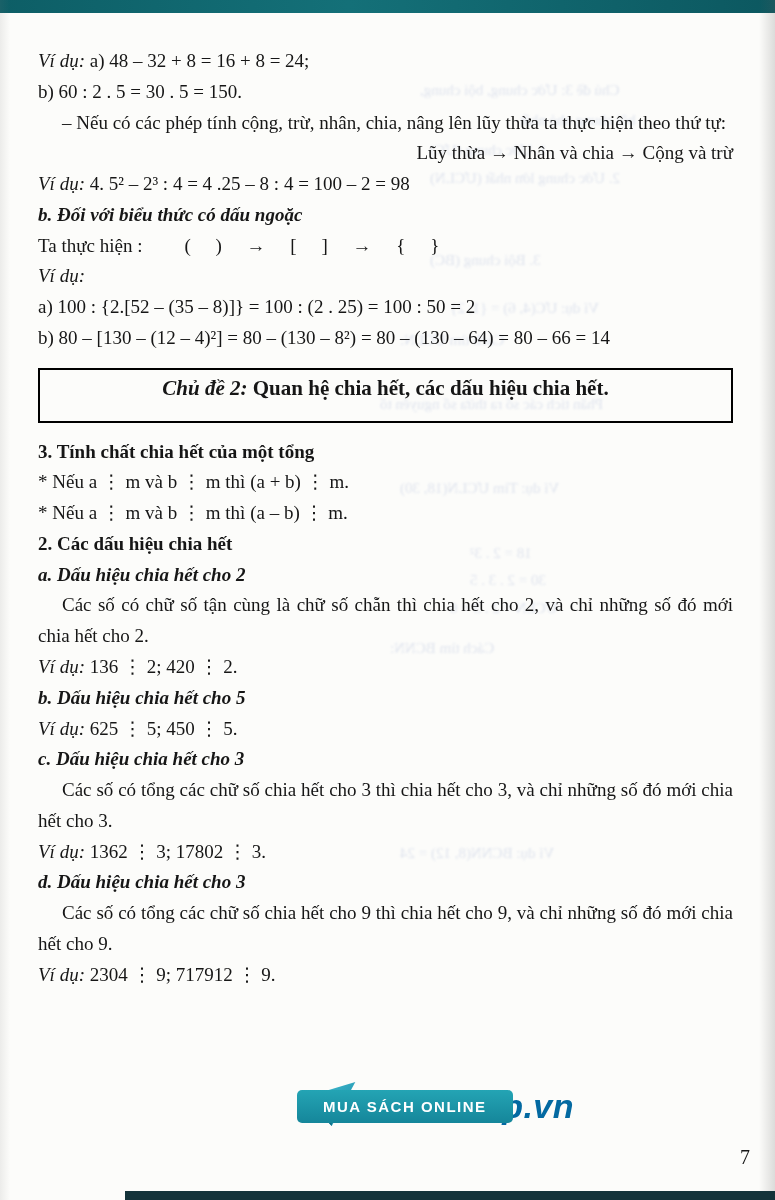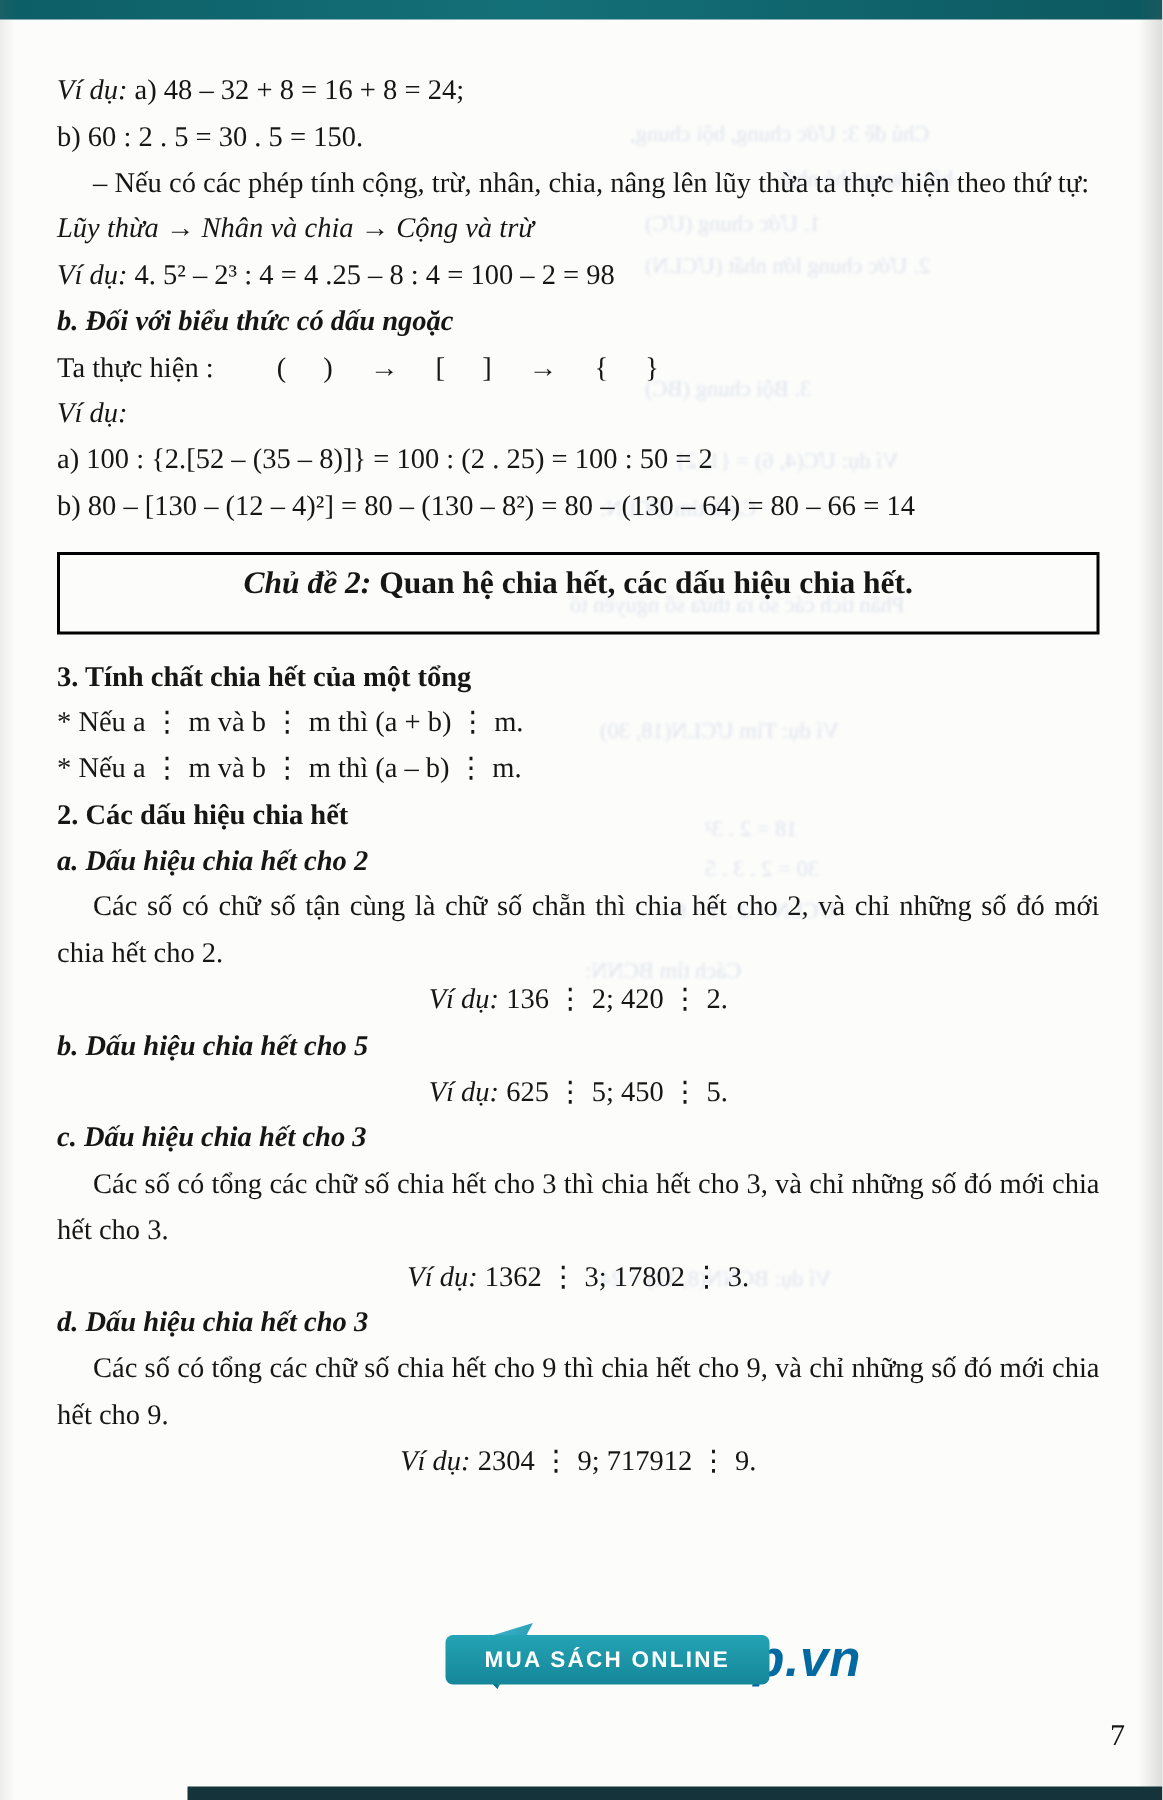--- a/index.html
+++ b/index.html
@@ -29,40 +29,40 @@
     filter:blur(1.1px);transform:scaleX(-1);
   }
 
   .content{position:absolute;top:46px;left:38px;right:42px;}
   .content p{margin:0;padding:0;font-size:19px;line-height:1.62;}
   .vd{font-style:italic;}
   .ml1{margin-left:30px;}
   .ml2{margin-left:92px;}
   .ml3{margin-left:55px;}
   .para{text-indent:24px;text-align:justify;margin-top:4px;}
-  .center{text-align:left;margin-top:2px;font-style:italic;}
+  .center{text-align:right;margin-top:2px;}
   .subhead{font-weight:bold;font-style:italic;margin-left:22px;margin-top:6px;}
   .brackets{margin-left:22px;margin-top:8px;}
   .chain{margin-left:42px;word-spacing:20px;}
   .exlabel{margin-left:30px;margin-top:4px;}
   .chapter-box{
     border:2px solid #000;
     margin:14px 0 14px 0;
     padding:6px 4px 20px 4px;
     text-align:center;
     font-size:21px;font-weight:bold;
   }
   .ch-label{font-style:italic;}
   .h1{font-weight:bold;margin-top:14px;}
   .h1b{font-weight:bold;margin-top:10px;}
   .rule1{margin-left:30px;margin-top:10px;}
   .rule2{margin-left:30px;margin-top:12px;}
   .item-h{font-weight:bold;font-style:italic;margin-left:22px;margin-top:4px;}
   .item-body{text-indent:24px;text-align:justify;margin-top:0;}
-  .item-ex{margin-left:30px;margin-top:2px;text-align:center;}
+  .item-ex{margin-left:30px;margin-top:2px;}
 
   
   .logo{position:absolute;left:303px;top:1080px;display:flex;align-items:center;gap:8px;
     font-family:"Liberation Sans", sans-serif;}
   .logo-text{font-weight:bold;font-style:italic;font-size:34px;letter-spacing:.5px;}
   .logo-new{color:#2db4c8;text-align:center;}
   .logo-shop{color:#0369a1;}
   .shop-button{
     position:absolute;left:297px;top:1090px;
     background:linear-gradient(180deg,#24a4b4,#15869a);

